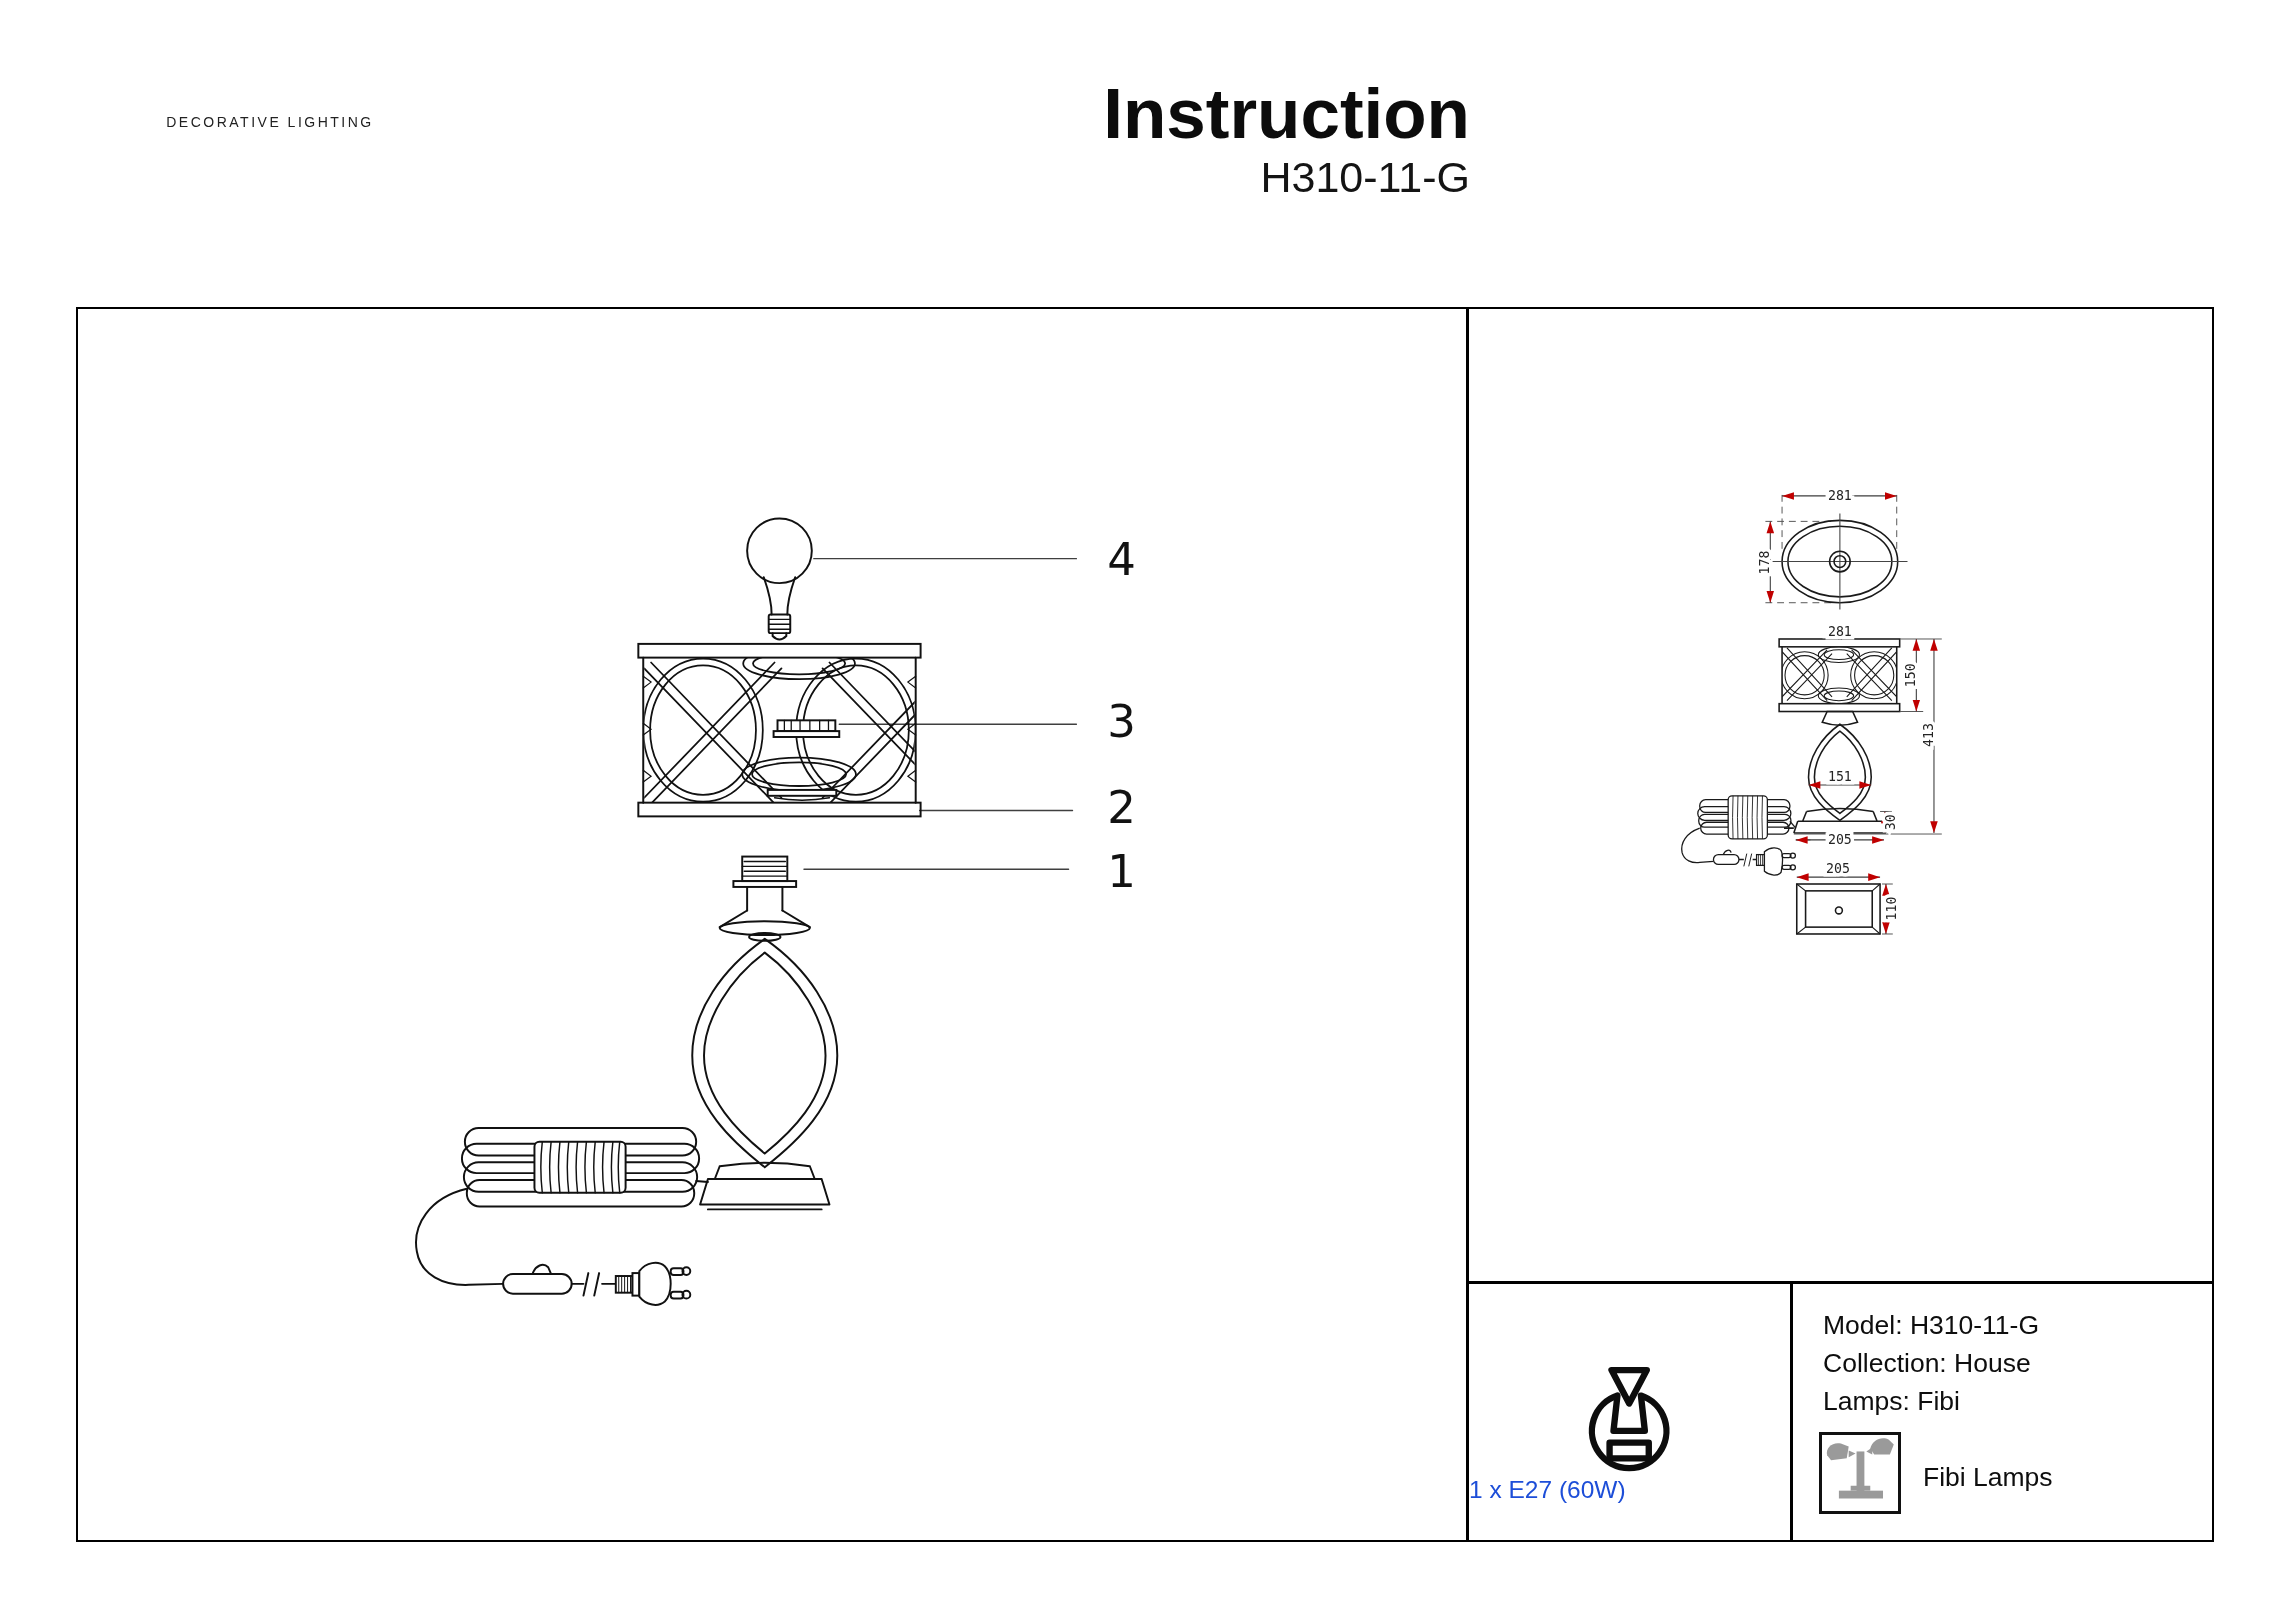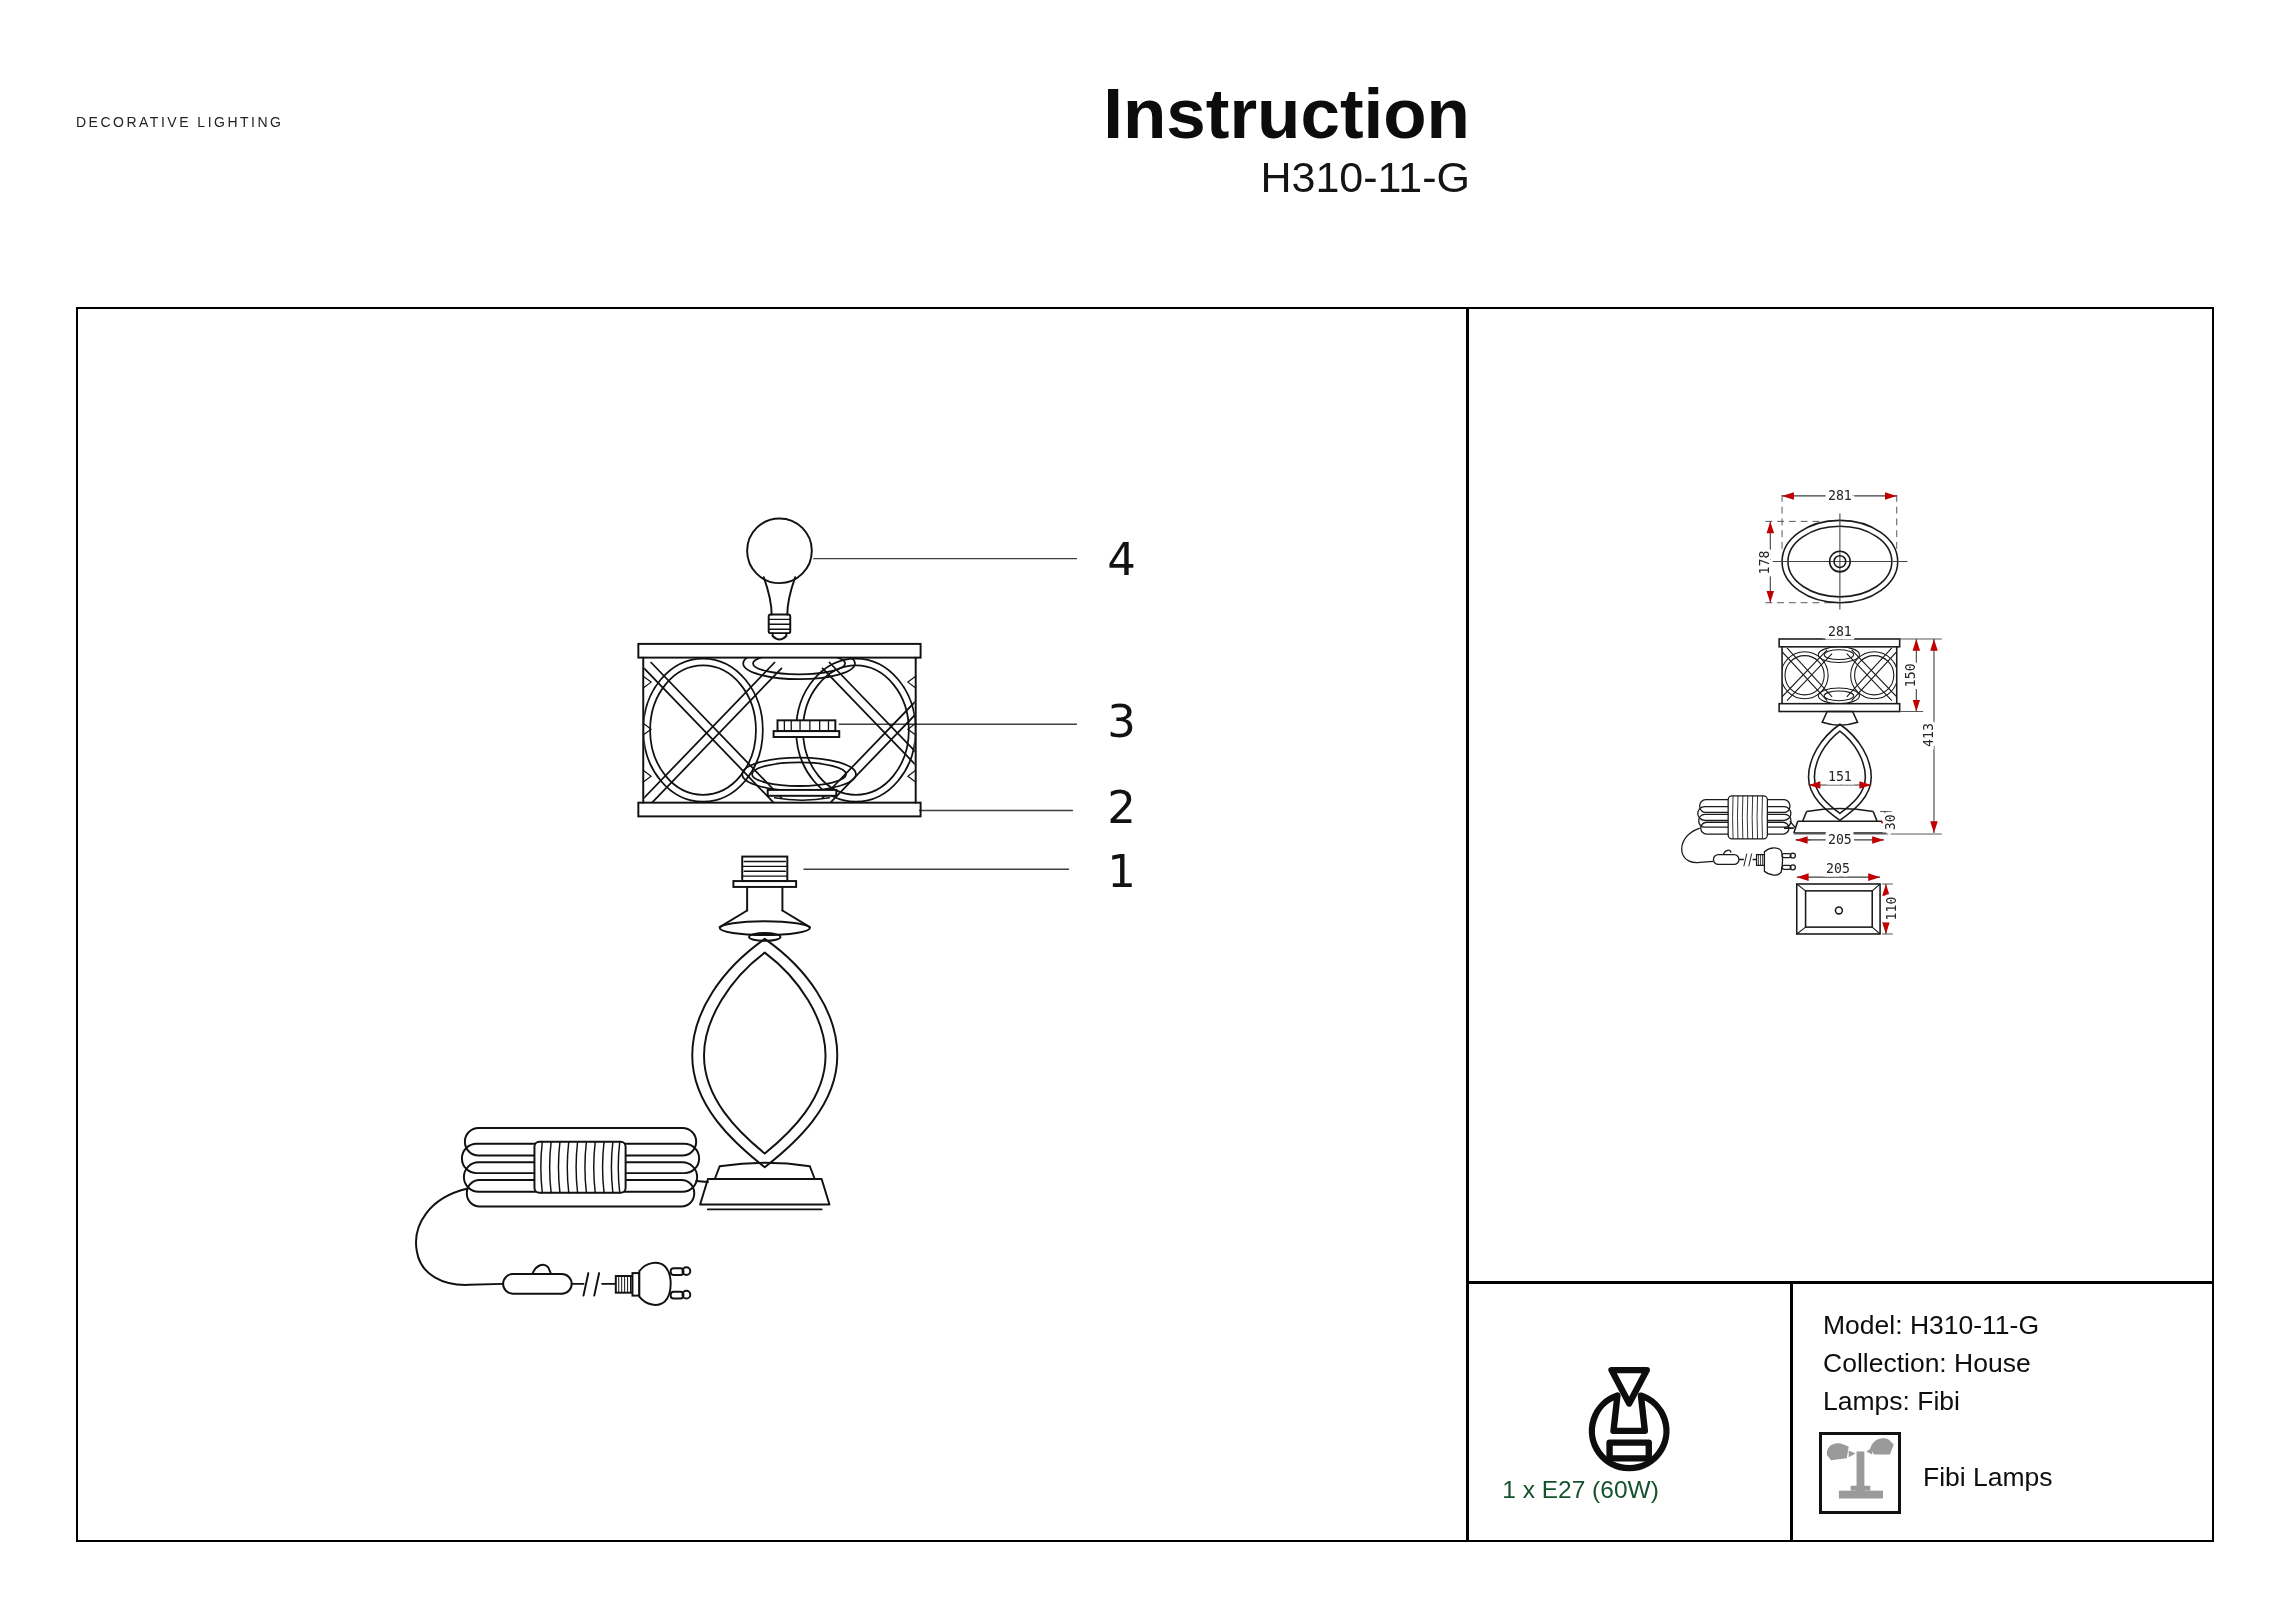--- a/index.html
+++ b/index.html
@@ -6,21 +6,21 @@
   body{width:2293px;height:1621px;position:relative;font-family:"Liberation Sans",sans-serif;color:#111;overflow:hidden;}
   .abs{position:absolute;}
 
   
   .logo{left:76px;top:106px;width:392px;}
   .brand{font-size:73px;font-weight:bold;letter-spacing:4.9px;color:#161616;white-space:nowrap;line-height:73px;}
   .m-clip{display:inline-block;width:54px;overflow:hidden;vertical-align:baseline;}
   .m-bar{display:inline-block;width:11.8px;height:53px;background:#3f2d6e;margin-left:0px;margin-right:2.9px;}
   .i-dot{position:relative;display:inline-block;}
   .i-dot::after{content:"";position:absolute;left:50%;transform:translateX(-50%);top:-20.6px;width:13.7px;height:13.7px;border-radius:50%;background:#3f2d6e;}
-  .tagline{margin-top:7.8px;font-size:14px;letter-spacing:2.5px;color:#222;text-align:left;width:388px;}
+  .tagline{margin-top:7.8px;font-size:14px;letter-spacing:2.5px;color:#222;text-align:center;width:388px;}
 
   
   .titleblock{left:784px;top:76px;width:686px;text-align:right;}
   .heading{font-size:71px;font-weight:bold;line-height:76px;color:#0c0c0c;}
   .model-sub{font-size:43px;line-height:51px;color:#141414;}
 
   
   .frame{left:76px;top:307px;width:2138px;height:1235px;border:2.9px solid #000;box-sizing:border-box;}
   .ln{background:#000;}
   .v-divider{left:1466px;top:307px;width:2.9px;height:1235px;}
@@ -28,21 +28,21 @@
   .spec-v{left:1790px;top:1281px;width:2.9px;height:261px;}
 
   
   svg.drawings{left:0;top:0;width:2293px;height:1621px;}
 
   
   .num{width:63px;text-align:center;font-size:45px;line-height:47px;font-family:"DejaVu Sans",sans-serif;color:#121212;}
   .n4{left:1090px;top:536px;} .n3{left:1090px;top:698px;} .n2{left:1090px;top:784px;} .n1{left:1090px;top:848px;}
 
   
-  .bulb-label{left:1420px;top:1476px;width:321px;text-align:center;font-size:24.5px;color:#14532d;}
+  .bulb-label{left:1469px;top:1476px;width:321px;text-align:left;font-size:24.5px;color:#1d4ed8;}
   .spec-line{left:1823px;font-size:26.5px;color:#0e0e0e;line-height:31px;}
   .sl1{top:1310px;} .sl2{top:1348px;} .sl3{top:1386px;}
   .cat-box{left:1819px;top:1432px;width:82px;height:82px;border:3.9px solid #111;box-sizing:border-box;}
   .cat-label{left:1923px;top:1462px;font-size:26.5px;color:#0e0e0e;}
 
   text.dimtxt{font-family:"DejaVu Sans Mono",monospace;font-size:13.5px;fill:#252525;stroke:#ffffff;stroke-width:7px;paint-order:stroke;text-anchor:middle;}
 </style>
 </head>
 <body>
 

